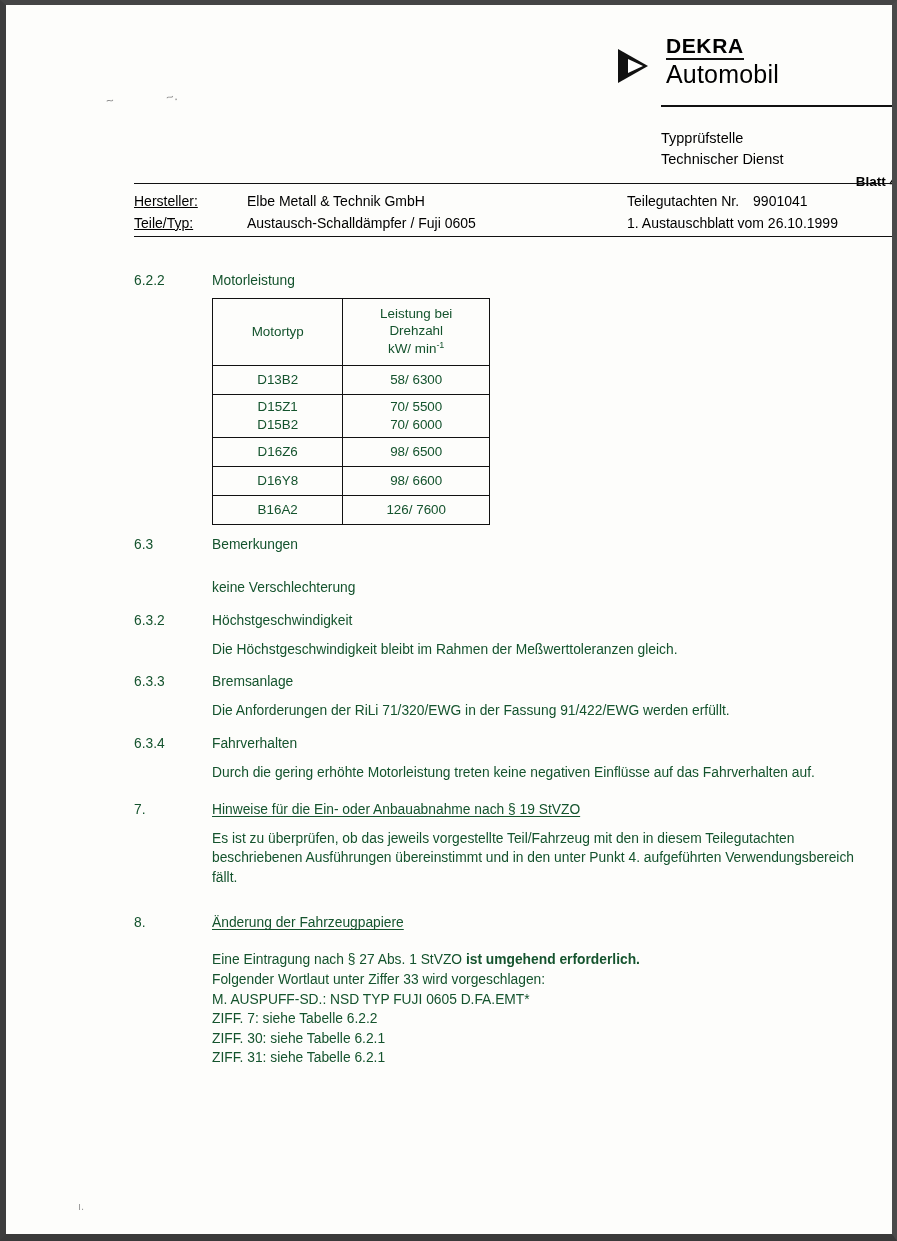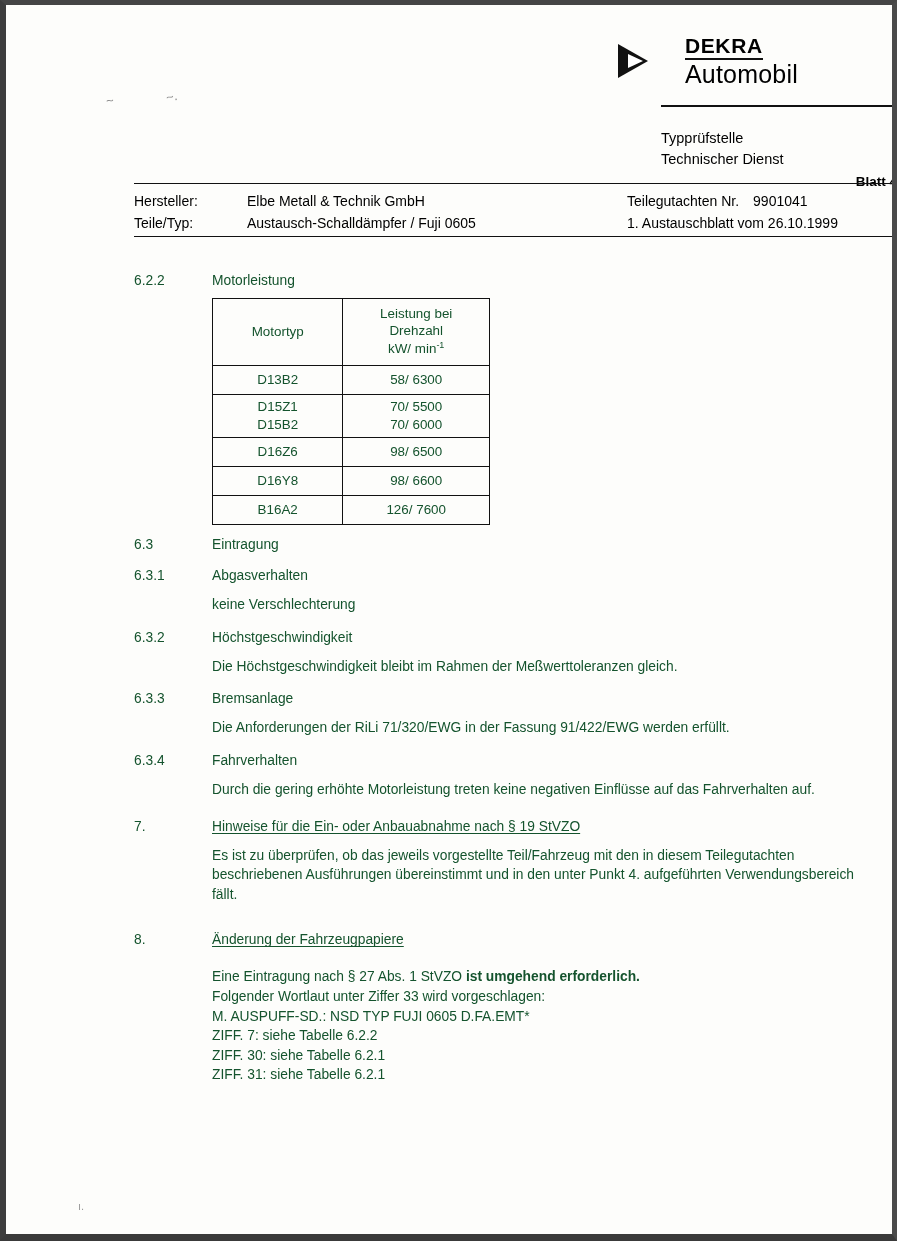--- a/index.html
+++ b/index.html
@@ -37,22 +37,21 @@
 
   
   .logo-block {
     position: absolute;
     left: 610px;
     top: 30px;
     width: 240px;
   }
   .logo-row {
     display: flex;
-    align-items: center;
-    gap: 19px;
+    align-items: flex-end;
   }
   .logo-mark {
     width: 42px;
     height: 42px;
     margin-right: 8px;
     flex: 0 0 auto;
   }
   .logo-text {
     line-height: 1.05;
   }
@@ -104,21 +103,21 @@
     position: absolute;
     left: 128px;
     top: 186px;
     width: 763px;
     font-size: 14px;
     line-height: 1.55;
   }
   .meta-row {
     display: flex;
   }
-  .meta-label { width: 113px; flex: 0 0 auto; }
+  .meta-label { width: 113px; flex: 0 0 auto; text-decoration: underline; }
   .meta-value { width: 380px; flex: 0 0 auto; }
   .meta-right { flex: 1 1 auto; }
   .meta-right .num { margin-left: 14px; }
 
   
   .body {
     position: absolute;
     left: 0;
     top: 268px;
     width: 886px;
@@ -287,28 +286,24 @@
             <tr>
               <td>B16A2</td>
               <td>126/ 7600</td>
             </tr>
           </tbody>
         </table>
       </div>
 
       <div class="clause">
         <span class="num-col"><span class="num-col-inner">6.3</span></span>
-        <span class="txt-col">Eintragung</span>
+        <span class="txt-col">Bemerkungen</span>
       </div>
       <div class="spacer-14"></div>
 
-      <div class="clause">
-        <span class="num-col"><span class="num-col-inner">6.3.1</span></span>
-        <span class="txt-col">Abgasverhalten</span>
-      </div>
       <div class="spacer-10"></div>
       <div class="indent-text">keine Verschlechterung</div>
       <div class="spacer-14"></div>
 
       <div class="clause">
         <span class="num-col"><span class="num-col-inner">6.3.2</span></span>
         <span class="txt-col">Höchstgeschwindigkeit</span>
       </div>
       <div class="spacer-10"></div>
       <div class="indent-text">Die Höchstgeschwindigkeit bleibt im Rahmen der Meßwerttoleranzen gleich.</div>

